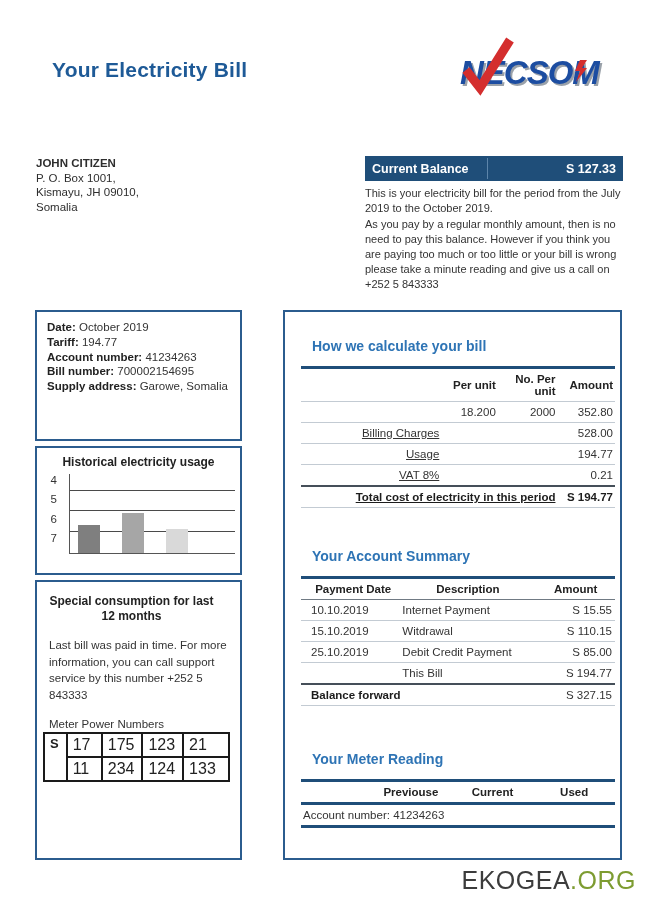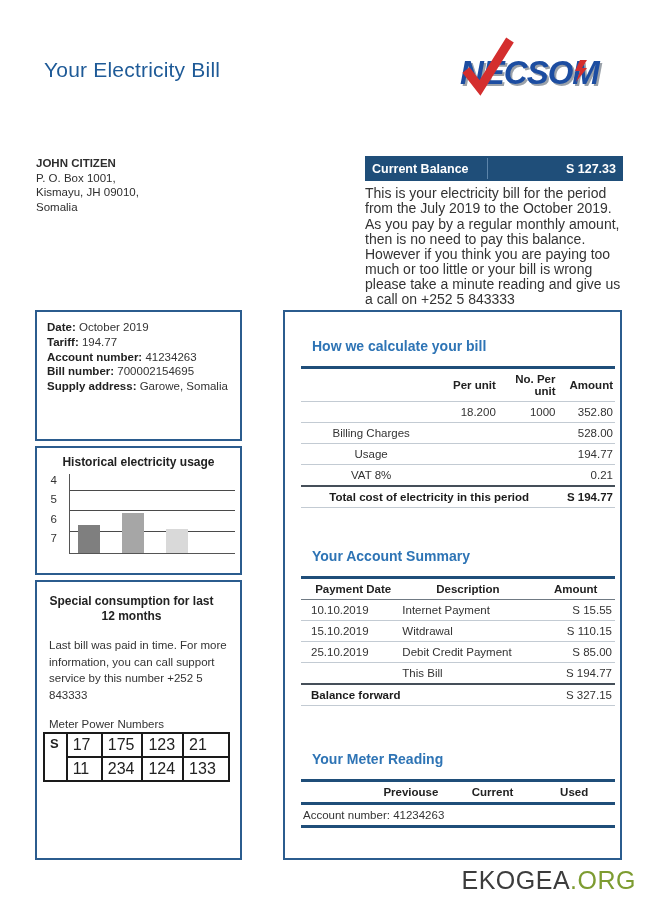--- a/index.html
+++ b/index.html
@@ -2,39 +2,39 @@
 <html><head>
 <meta charset="utf-8">
 <style>
   * { margin:0; padding:0; box-sizing:border-box; }
   html,body { background:#ffffff; }
   .page {
     position:relative; width:646px; height:914px; background:#ffffff;
     font-family:"Liberation Sans", sans-serif; color:#3a3a3a; overflow:hidden;
   }
   .page-title {
-    position:absolute; left:44px; top:58px;
-    font-size:21px; font-weight:normal; color:#1e5a97; letter-spacing:0.2px;
+    position:absolute; left:52px; top:58px;
+    font-size:21px; font-weight:bold; color:#1e5a97; letter-spacing:0.2px;
   }
   .logo { position:absolute; left:452px; top:36px; width:178px; height:64px; }
 
   
   .recipient { position:absolute; left:36px; top:156px; font-size:11.5px; line-height:14.5px; color:#2e2e2e; }
   .recipient .name { font-weight:bold; }
 
   
   .balance-bar {
     position:absolute; left:365px; top:156px; width:258px; height:25px;
     background:#1f4e79; color:#ffffff; display:flex; align-items:center;
     font-size:12.5px; font-weight:bold;
   }
   .balance-bar .bal-label { flex:0 0 122px; padding-left:7px; }
   .balance-bar .bal-divider { width:1px; height:21px; background:#5d85aa; }
   .balance-bar .bal-amount { flex:1; text-align:right; padding-right:7px; }
-  .balance-para { position:absolute; left:365px; width:264px; font-size:14px; line-height:15px; color:#333333; }
+  .balance-para { position:absolute; left:365px; width:264px; font-size:11px; line-height:15px; color:#333333; }
   .para1 { top:186px; }
   .para2 { top:217px; }
 
   
   .box { position:absolute; border:2px solid #2b5c8e; background:#ffffff; }
   .box-info { left:35px; top:310px; width:207px; height:131px; padding:8px 10px; }
   .info-row { font-size:11.5px; line-height:14.8px; color:#333; }
   .info-row .lbl { font-weight:bold; color:#222; }
 
   .box-chart { left:35px; top:446px; width:207px; height:129px; }
@@ -66,21 +66,21 @@
   .box-main { left:283px; top:310px; width:339px; height:550px; }
   .section-head { position:absolute; left:27px; font-size:14px; font-weight:bold; color:#2e74b5; }
   .sh1 { top:26px; } .sh2 { top:236px; } .sh3 { top:439px; }
   .data-table { position:absolute; left:16px; width:314px; border-collapse:collapse; font-size:11.5px; color:#333; }
   .t-calc { top:54px; border-top:3px solid #1f4e79; }
   .t-summary { top:264px; border-top:3px solid #1f4e79; }
   .t-meter { top:467px; border-top:3px solid #1f4e79; }
   .data-table th { font-weight:bold; color:#222; }
   .data-table th, .data-table td { padding:4px 3px; height:21px; }
   .t-calc tr { border-bottom:1px solid #c3cbd3; }
-  .t-calc .c-label { text-align:center; width:45%; padding-left:2px; }
+  .t-calc .c-label { text-align:right; width:45%; padding-left:2px;text-decoration:underline; }
   .t-calc .c-per { text-align:right; width:18%; }
   .t-calc .c-no { text-align:right; width:19%; }
   .t-calc .c-amt { text-align:right; width:18%; padding-right:2px; }
   .t-calc .total-row { border-top:2px solid #454f59; font-weight:bold; color:#1c1c1c; }
 
   .t-summary tr { border-bottom:1px solid #c3cbd3; }
   .t-summary .hdr { border-bottom:1px solid #707a84; }
   .t-summary th { text-align:center; }
   .t-summary .c-date { text-align:left; width:31%; padding-left:10px; }
   .t-summary .c-desc { text-align:left; width:44%; padding-left:4px; }
@@ -201,21 +201,21 @@
       <tbody>
           <tr class="hdr">
         <th class="c-label"></th>
         <th class="c-per">Per unit</th>
         <th class="c-no">No. Per unit</th>
         <th class="c-amt">Amount</th>
       </tr>
       <tr>
         <td class="c-label"></td>
         <td class="c-per">18.200</td>
-        <td class="c-no">1000</td>
+        <td class="c-no">2000</td>
         <td class="c-amt">352.80</td>
       </tr>
       <tr>
         <td class="c-label">Billing Charges</td>
         <td class="c-per"></td>
         <td class="c-no"></td>
         <td class="c-amt">528.00</td>
       </tr>
       <tr>
         <td class="c-label">Usage</td>

